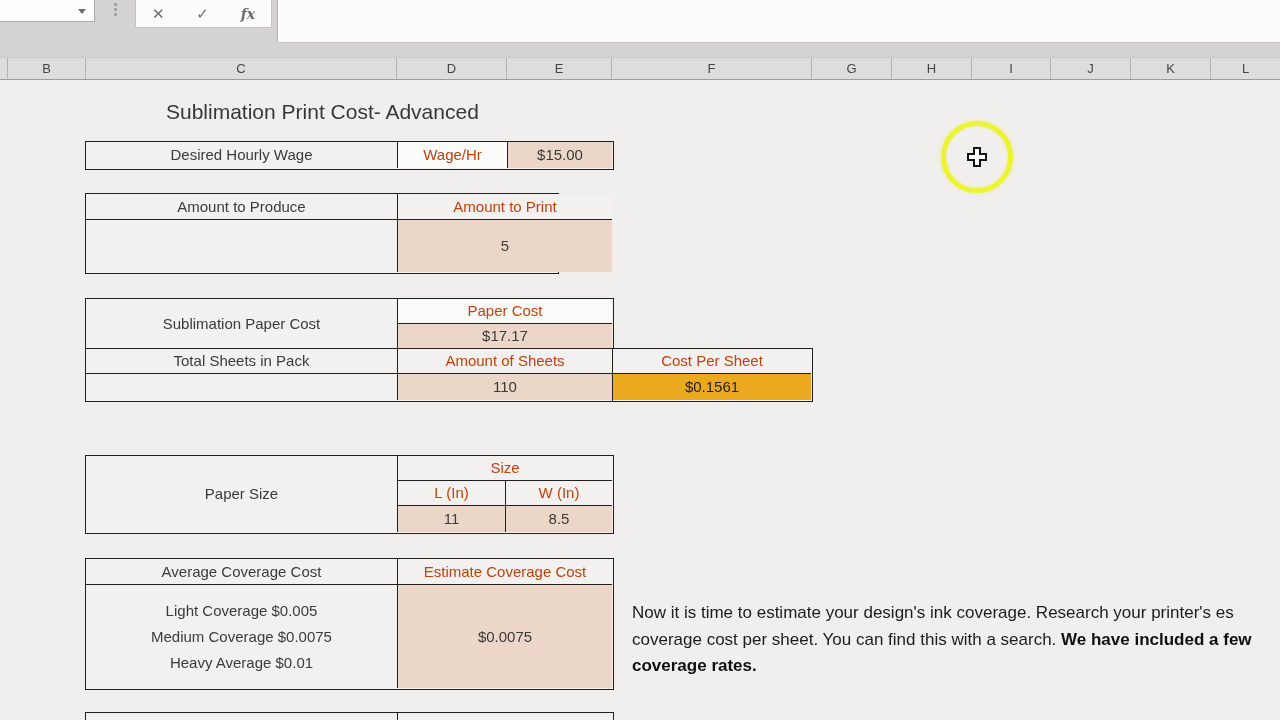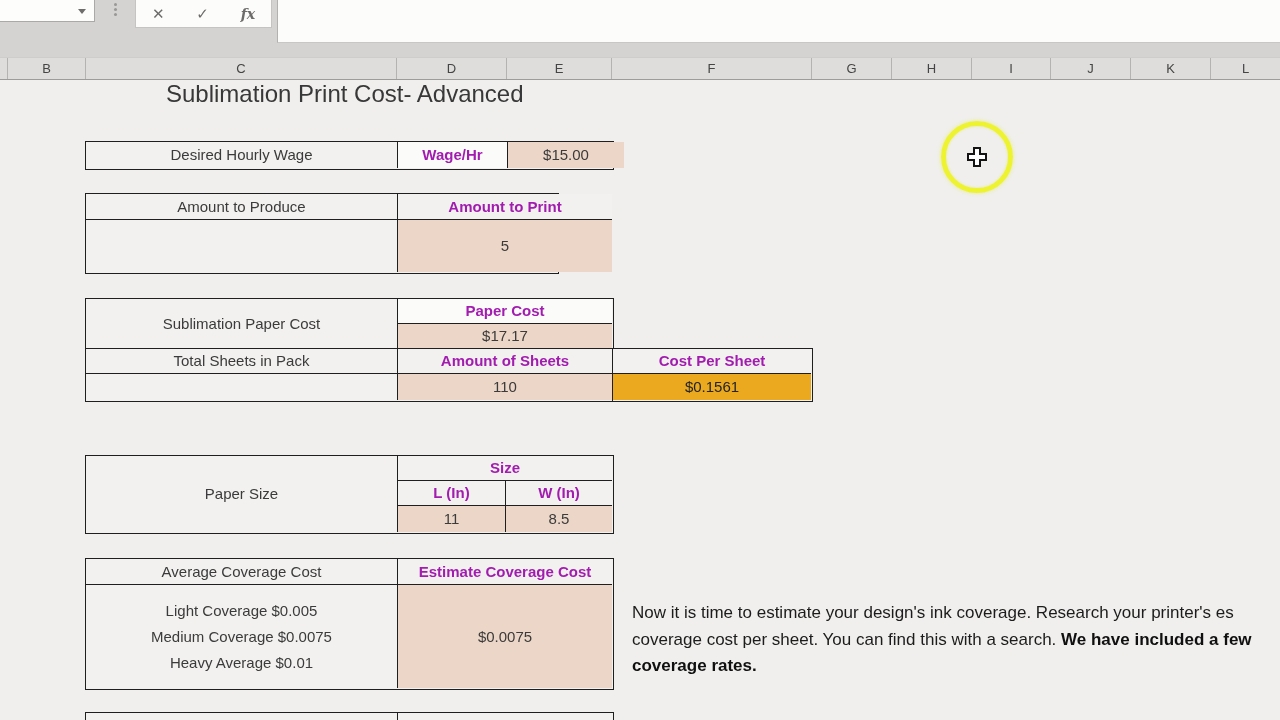--- a/index.html
+++ b/index.html
@@ -24,28 +24,28 @@
                 border-left:1px solid #b3b1af; border-bottom:1px solid #c9c7c5; }
 
   
   .colheaders { position:absolute; left:0; top:57px; width:1280px; height:23px; background:#dedddb;
                 border-top:1px solid #cfcdcb; border-bottom:1px solid #9e9c9a; }
   .colcell { position:absolute; top:0; height:21px; display:flex; align-items:center; justify-content:center;
              font-size:13px; color:#454545; border-right:1px solid #b5b3b1; }
 
   
   .sheet { position:absolute; left:0; top:80px; width:1280px; height:640px; background:#f0efed; }
-  .title { position:absolute; left:166px; top:0; font-size:24px; color:#383838; white-space:nowrap; }
+  .title { position:absolute; left:166px; top:20px; font-size:21px; color:#383838; white-space:nowrap; }
 
   .tbl { position:absolute; border:1.5px solid #1f1f1f; background:#f2f1ef; }
   .cell { position:absolute; display:flex; align-items:center; justify-content:center;
           font-size:15px; color:#3b3b3b; background:#f2f1ef; line-height:1.15; }
   .br { border-right:1.5px solid #1f1f1f; }
   .bb { border-bottom:1.5px solid #1f1f1f; }
-  .bold { font-weight:bold; color:#a21caf; }
+  .bold { font-weight:normal; color:#c2410c; }
   .white { background:#fbfbfa; }
   .tan  { background:#ECD6C7; }
   .gold { background:#EAA91F; color:#242424; }
   .multiline { flex-direction:column; justify-content:center; }
   .multiline span { display:block; line-height:26px; }
 
   
   .note { position:absolute; left:632px; top:520px; width:664px; height:90px; overflow:hidden;
           font-size:17px; color:#1c1c1c; }
   .note .nline { white-space:nowrap; line-height:26.5px; overflow:hidden; }
@@ -89,21 +89,21 @@
     <div class="colcell" style="left:1211px;width:69px;border-right:none;">L</div>
   </div>
 
   <div class="sheet">
 
     <div class="title">Sublimation Print Cost- Advanced</div>
 
     <div class="tbl" style="left:85px; top:61px; width:529px; height:29px;">
       <div class="cell br" style="left:0;top:0;width:312px;height:26px;">Desired Hourly Wage</div>
       <div class="cell br bold white" style="left:312px;top:0;width:110px;height:26px;">Wage/Hr</div>
-      <div class="cell tan" style="left:422px;top:0;width:116px;height:26px;">$15.00</div>
+      <div class="cell tan" style="left:422px;top:0;width:104px;height:26px;">$15.00</div>
     </div>
 
     <div class="tbl" style="left:85px; top:113px; width:474px; height:81px;padding-left:16px;">
       <div class="cell br bb" style="left:0;top:0;width:312px;height:26px;">Amount to Produce</div>
       <div class="cell bb bold" style="left:312px;top:0;width:214px;height:26px;">Amount to Print</div>
       <div class="cell br" style="left:0;top:26px;width:312px;height:52px;"></div>
       <div class="cell tan" style="left:312px;top:26px;width:214px;height:52px;">5</div>
     </div>
 
     <div class="tbl" style="left:85px; top:218px; width:529px; height:104px;">

